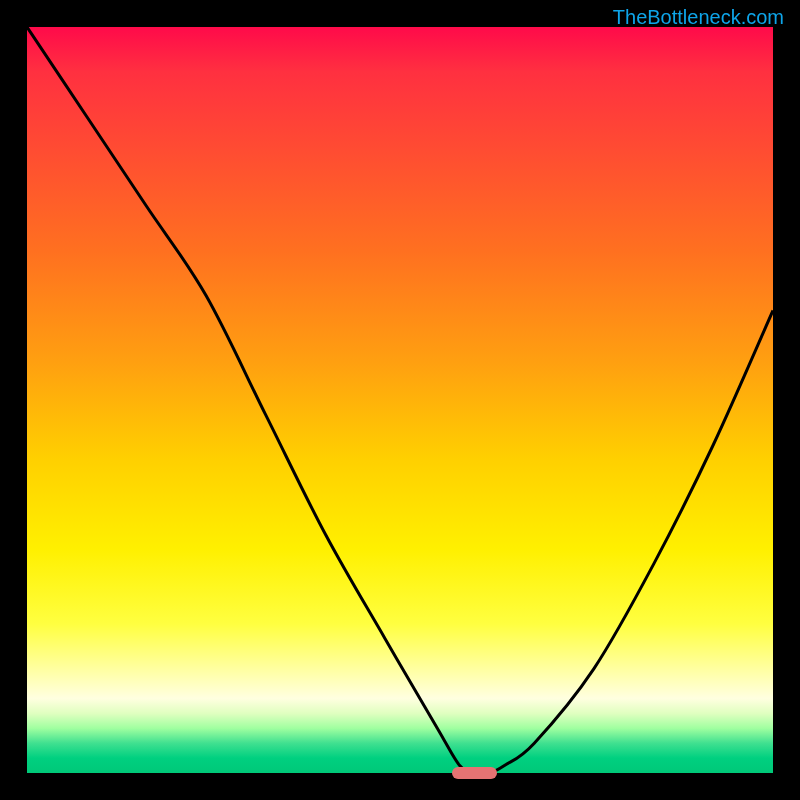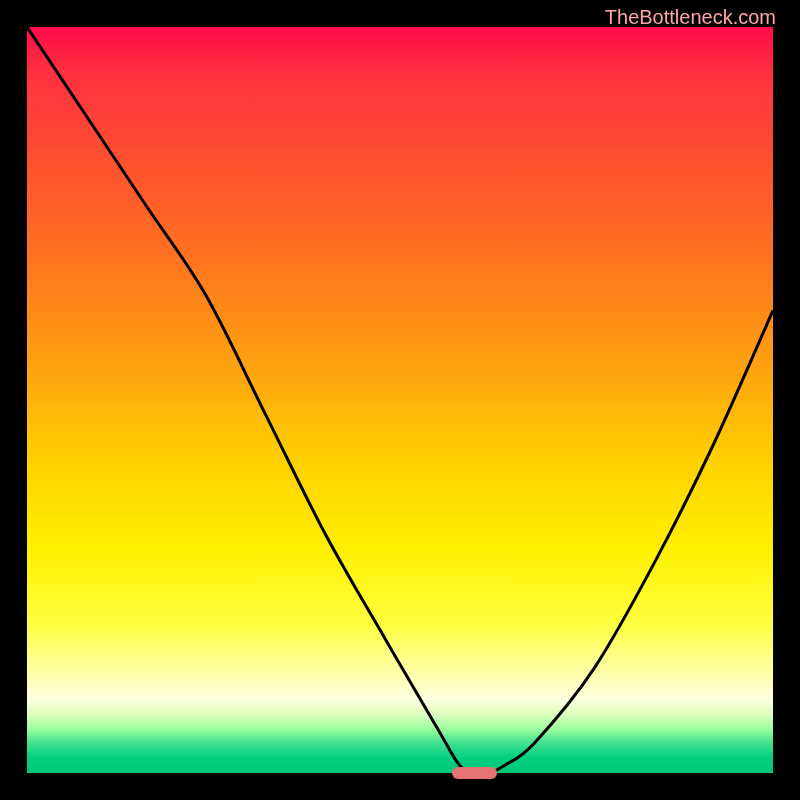--- a/index.html
+++ b/index.html
@@ -6,22 +6,22 @@
   body {
     width: 800px;
     height: 800px;
     background: #000;
     position: relative;
     font-family: Arial, sans-serif;
   }
   .watermark {
     position: absolute;
     top: 6px;
-    right: 24px;
-    color: #fca5a5;
+    right: 16px;
+    color: #0ea5e9;
     font-size: 20px;
     font-weight: 500;
     z-index: 10;
   }
   .plot-area {
     position: absolute;
     left: 27px;
     top: 27px;
     width: 746px;
     height: 746px;

